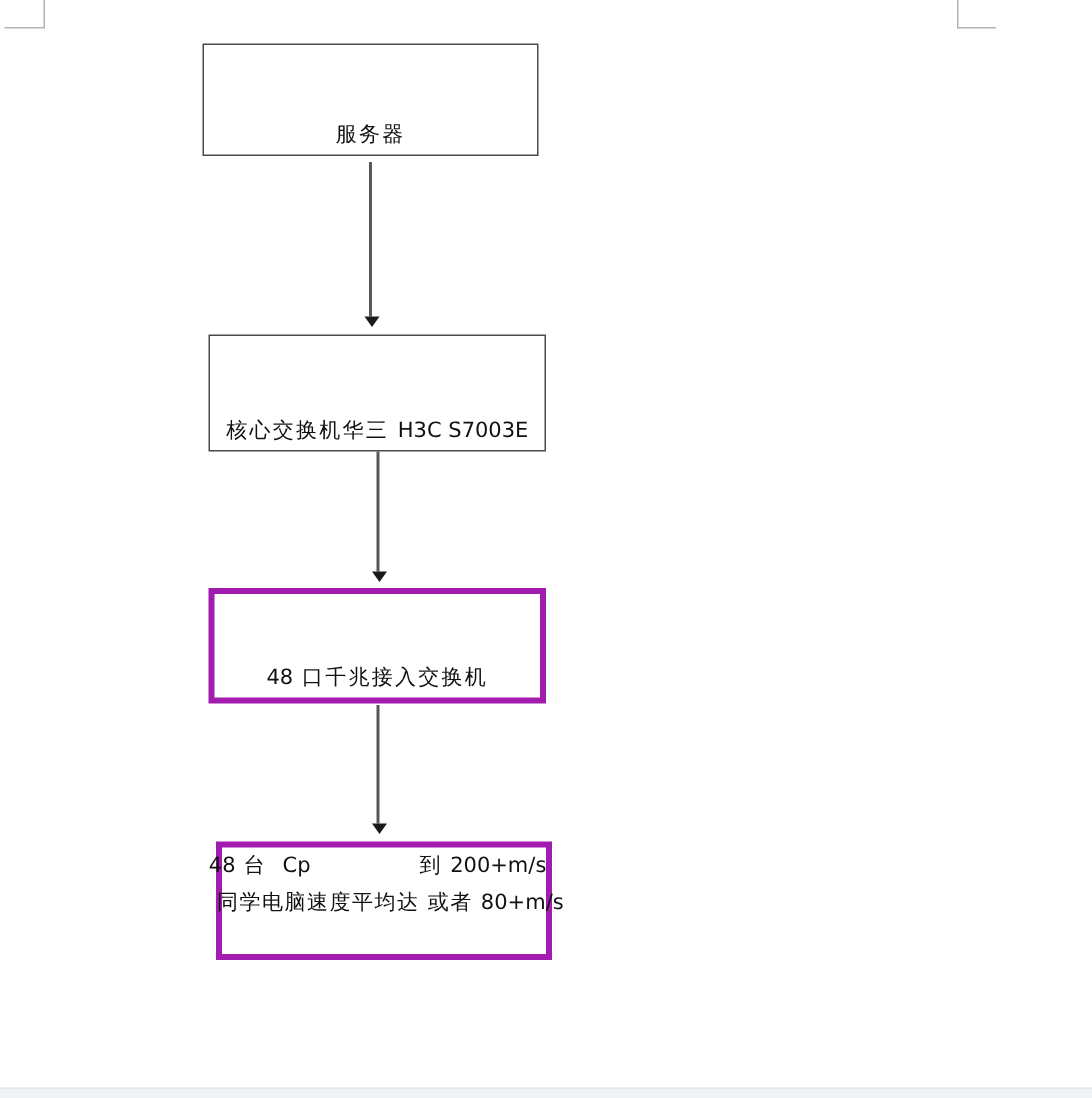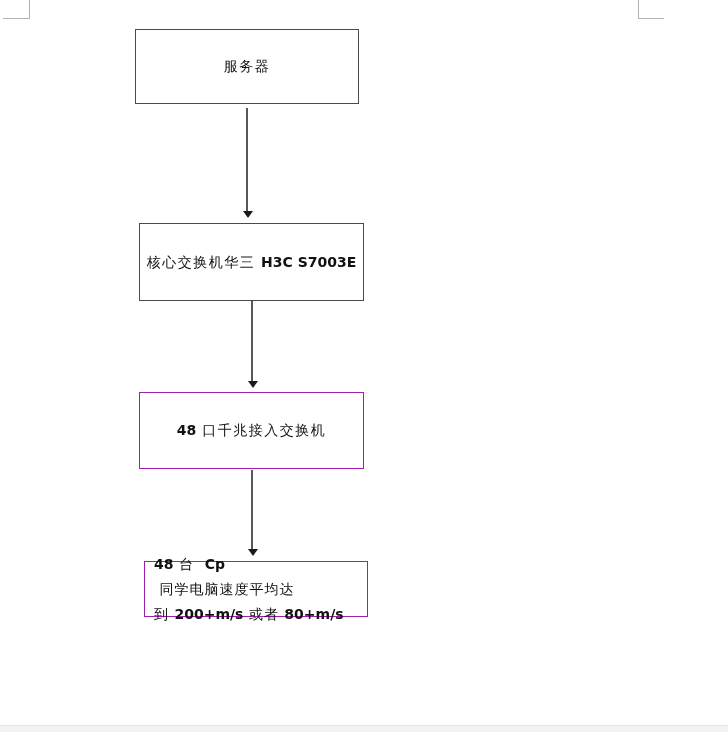--- a/index.html
+++ b/index.html
@@ -16,38 +16,38 @@
   
   .mark { position: absolute; background: #b3b3b3; }
   .mark-tl-v { left: 29px; top: 0; width: 1px; height: 18px; }
   .mark-tl-h { left: 3px;  top: 18px; width: 27px; height: 1px; }
   .mark-tr-v { left: 638px; top: 0; width: 1px; height: 18px; }
   .mark-tr-h { left: 638px; top: 18px; width: 26px; height: 1px; }
 
   
   .node {
     position: absolute;
-    display: flex; align-items: center; justify-content: center;
+    display: flex; align-items: flex-end; justify-content: center;
     font-size: 14px; line-height: 25px;
     letter-spacing: 1.5px;
     text-align: center;
     background: #ffffff;
     box-sizing: border-box;
   }
   .node-light { border: 1px solid #4a4a4a; }
-  .node-dark  { border: 1px solid #a21caf; }
+  .node-dark  { border: 4px solid #a21caf; }
   #box-server { left: 135px; top: 29px;  width: 224px; height: 75px; }
   #box-core   { left: 139px; top: 223px; width: 225px; height: 78px; }
   #box-access { left: 139px; top: 392px; width: 225px; height: 77px; }
   #box-clients{
-    left: 144px; top: 561px; width: 224px; height: 56px;
-    flex-direction: column; align-items: flex-start; justify-content: center;
+    left: 144px; top: 561px; width: 224px; height: 79px;
+    flex-direction: row; align-items: flex-start; justify-content: center;
     text-align: left; padding: 0 6px 0 9px; letter-spacing: 1px;
   }
-  .latin { font-weight: 700; letter-spacing: 0px; }
+  .latin { font-weight: 400; letter-spacing: 0px; }
   .cjk { white-space: pre; }
 
   
   .stem { position: absolute; width: 2px; background: #585858; }
   .head {
     position: absolute; width: 0; height: 0;
     border-left: 5px solid transparent;
     border-right: 5px solid transparent;
     border-top: 7px solid #1a1a1a;
   }

